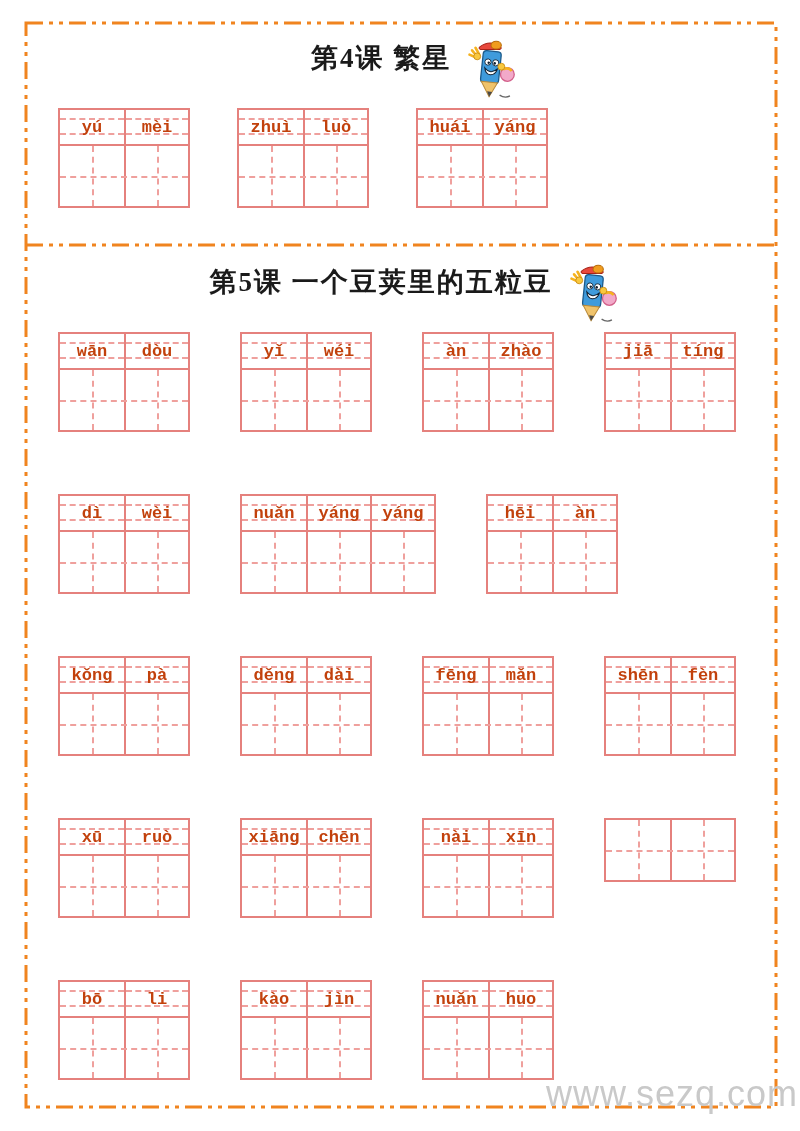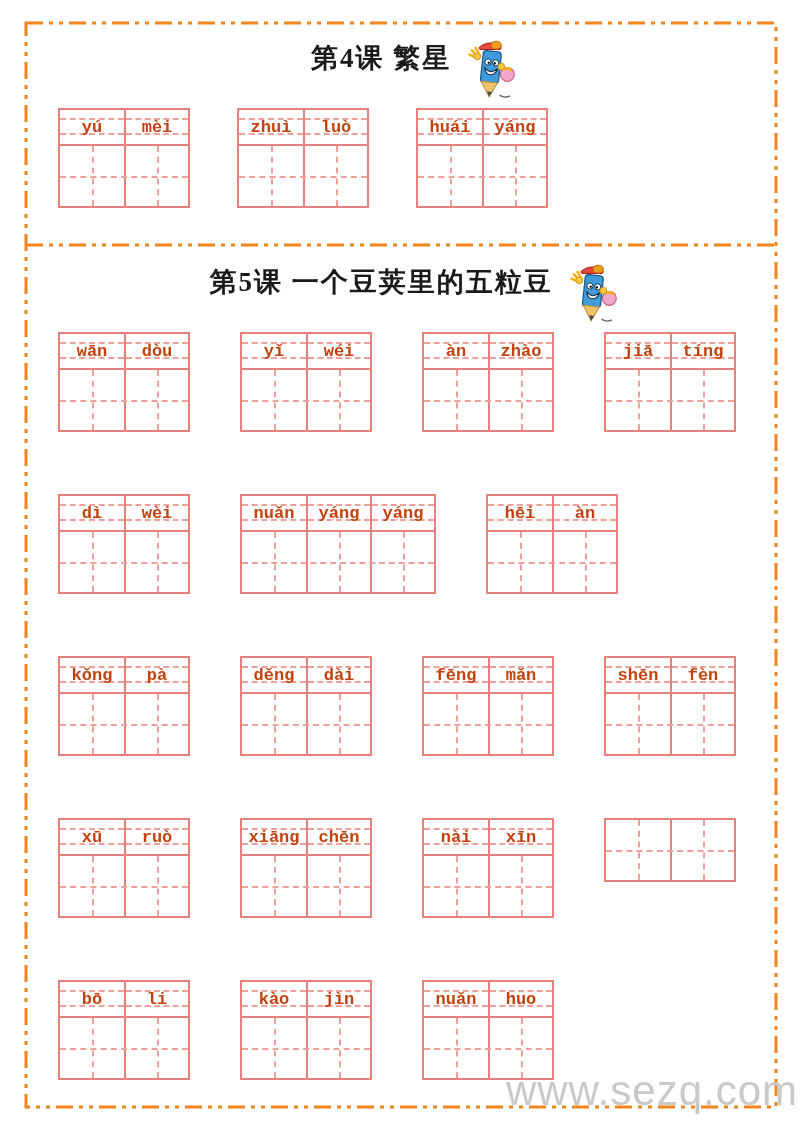--- a/index.html
+++ b/index.html
@@ -69,21 +69,21 @@
   }
   .write-cell{position:relative;width:64px;height:60px;}
   .write-cell + .write-cell{border-left:2px solid var(--grid);}
   .write-cell::before{
     content:"";position:absolute;top:0;bottom:0;left:50%;
     border-left:2px dashed var(--grid-dash);
   }
   .watermark{
     position:absolute;right:2px;bottom:16px;
     font-family:"Liberation Sans","DejaVu Sans",sans-serif;
-    font-size:42px;color:var(--wm);letter-spacing:1px;
+    font-size:36px;color:var(--wm);letter-spacing:1px;
     z-index:5;white-space:nowrap;
   }
 </style>
 </head>
 <body>
 
 <div class="page">
 
   <svg class="frame" width="800" height="1131" viewBox="0 0 800 1131" aria-hidden="true">
     <rect x="26" y="23" width="750" height="1084" fill="none" stroke="#f0841f" stroke-width="3" stroke-dasharray="17 6 4 6 4 6"></rect>

